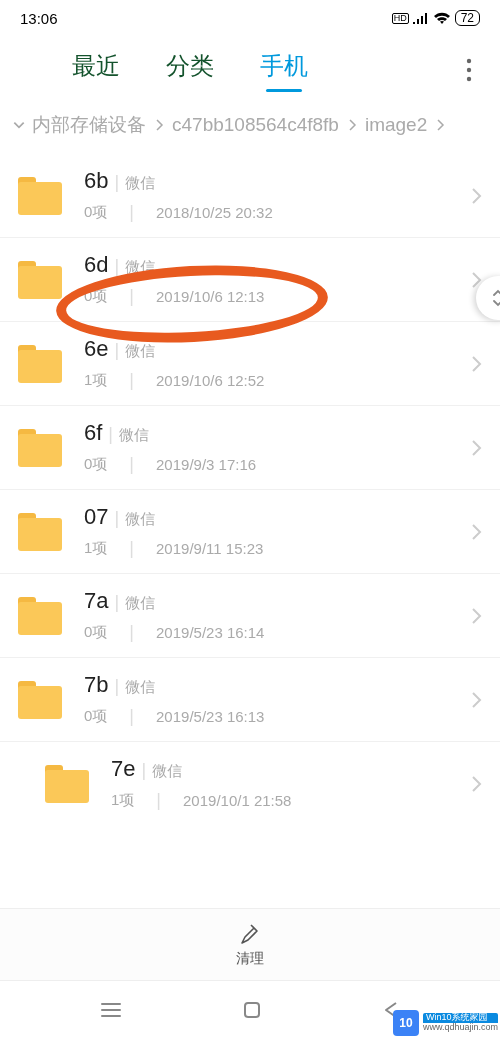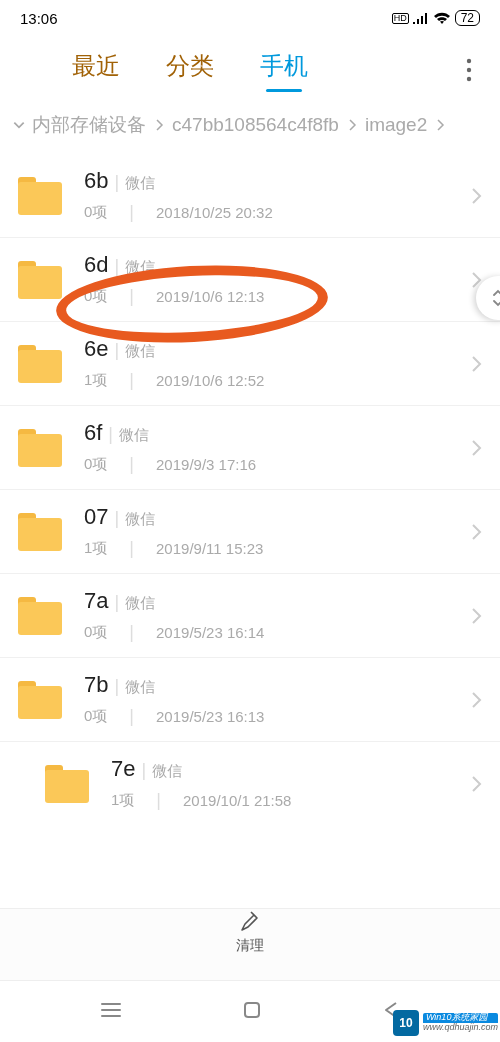--- a/index.html
+++ b/index.html
@@ -28,21 +28,21 @@
       font-size: 12px;
       font-weight: 500;
     }
     .tabs {
       display: flex;
       align-items: center;
       padding: 14px 24px 18px;
       position: relative;
     }
     .tab-group { display: flex; gap: 46px; margin-left: 48px; }
-    .tab { font-size: 24px; color: #a16207; }
+    .tab { font-size: 24px; color: #14532d; }
     .tab.active { color: #0099dd; position: relative; }
     .tab.active::after {
       content: "";
       position: absolute;
       bottom: -10px; left: 6px; right: 6px;
       height: 3px;
       background: #0099dd;
       border-radius: 2px;
     }
     .more-icon { position: absolute; right: 28px; top: 22px; }
@@ -129,21 +129,21 @@
       justify-content: center;
       z-index: 3;
     }
     .bottom-bar {
       position: absolute;
       left: 0; right: 0; bottom: 62px;
       height: 72px;
       display: flex;
       flex-direction: column;
       align-items: center;
-      justify-content: flex-start;
+      justify-content: center;
       background: #fcfcfc;
       border-top: 1px solid #eee;
       gap: 2px;
     }
     .bottom-bar-label { font-size: 14px; color: #555; }
     .nav-bar {
       position: absolute;
       left: 0; right: 0; bottom: 0;
       height: 62px;
       display: flex;
@@ -157,26 +157,26 @@
     .watermark {
       position: absolute;
       right: 2px; bottom: 6px;
       display: flex;
       align-items: center;
       gap: 4px;
       z-index: 20;
     }
     .wm-badge {
       width: 26px; height: 26px;
-      background: #0369a1;
+      background: #3b82f6;
       border-radius: 4px;
       display: flex; align-items: center; justify-content: center;
       color: #fff; font-size: 12px; font-weight: bold;
     }
-    .wm-text { display: flex; flex-direction: column; font-size: 10px; line-height: 1.1; font-style: italic; }
+    .wm-text { display: flex; flex-direction: column; font-size: 10px; line-height: 1.1; }
     .wm-text .t1 { background: #0a8ae0; color: #fff; padding: 0 3px; border-radius: 2px 2px 0 0; font-size: 9px;}
     .wm-text .t2 { color: #666; font-size: 9px;}
     .fade {
       position: absolute;
       left: 0; right: 0; bottom: 134px;
       height: 20px;
       background: linear-gradient(to bottom, rgba(255,255,255,0), #fff);
       pointer-events: none;
     }
   </style>

